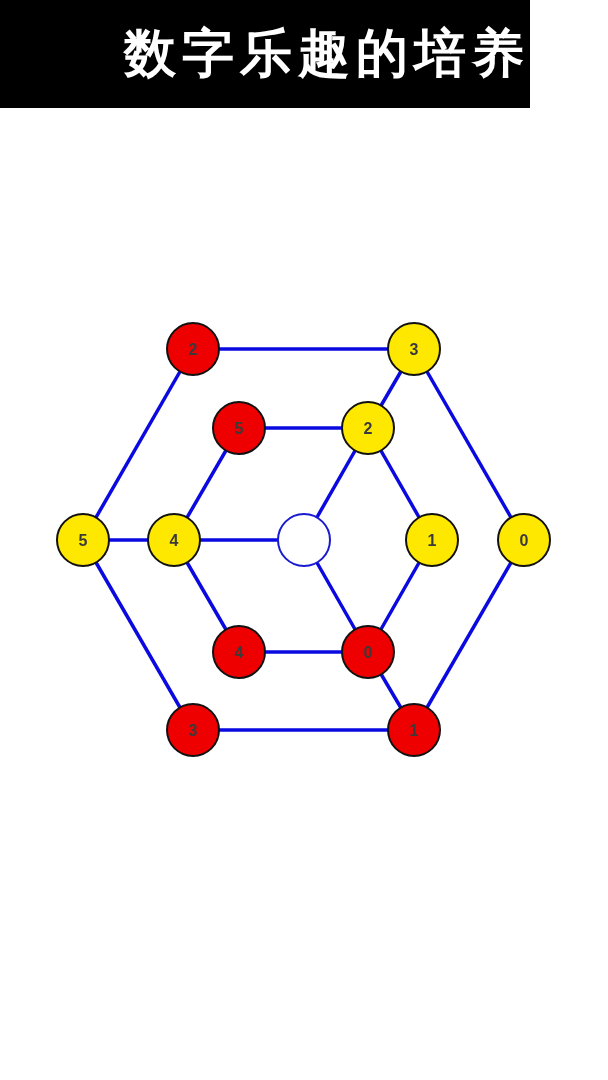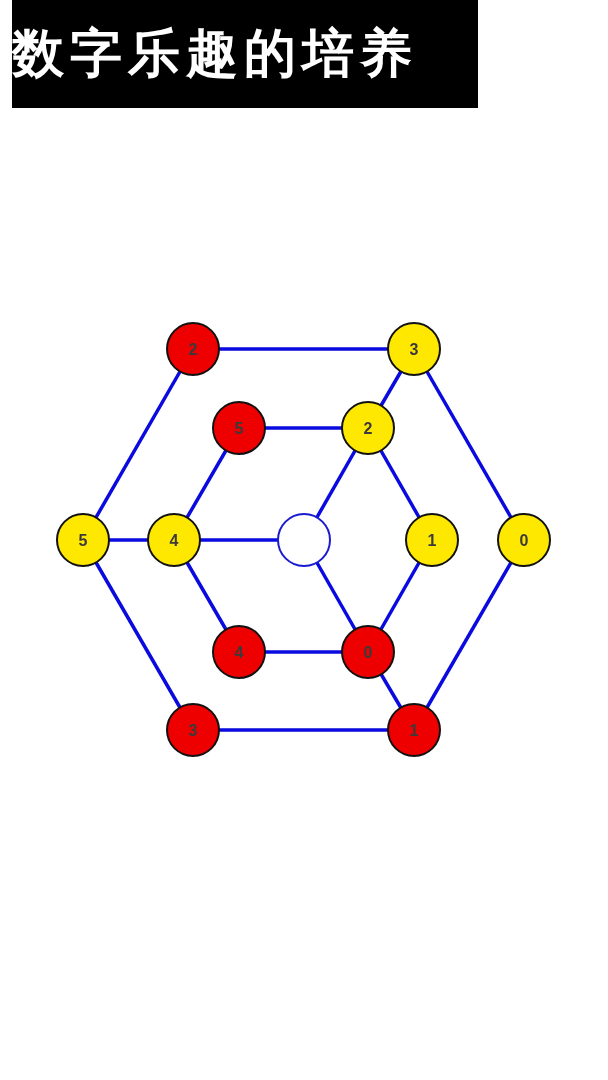--- a/index.html
+++ b/index.html
@@ -1,17 +1,17 @@
 <!DOCTYPE html>
 <html><head>
 <meta charset="utf-8">
 <style>
   html, body { margin:0; padding:0; }
   body { width:608px; height:1080px; background:#ffffff; position:relative; overflow:hidden; font-family:"DejaVu Sans", sans-serif; }
-  .title-bar { position:absolute; left:0; top:0; width:466px; height:108px; background:#000; color:#fff; display:flex; align-items:center; justify-content:flex-start;margin-left:12px; }
+  .title-bar { position:absolute; left:0; top:0; width:530px; height:108px; background:#000; color:#fff; display:flex; align-items:center; justify-content:flex-end; }
   .title-text { font-size:52px; font-weight:bold; letter-spacing:6px; font-family:"DejaVu Sans", sans-serif; }
   svg.board { position:absolute; left:0; top:0; }
   .node-label { font-family:"Liberation Sans", sans-serif; font-weight:bold; font-size:16px; fill:#3a3a3a; }
 </style>
 </head>
 <body>
 
 <div class="title-bar">
   <span class="title-text">数字乐趣的培养</span>
 </div>

